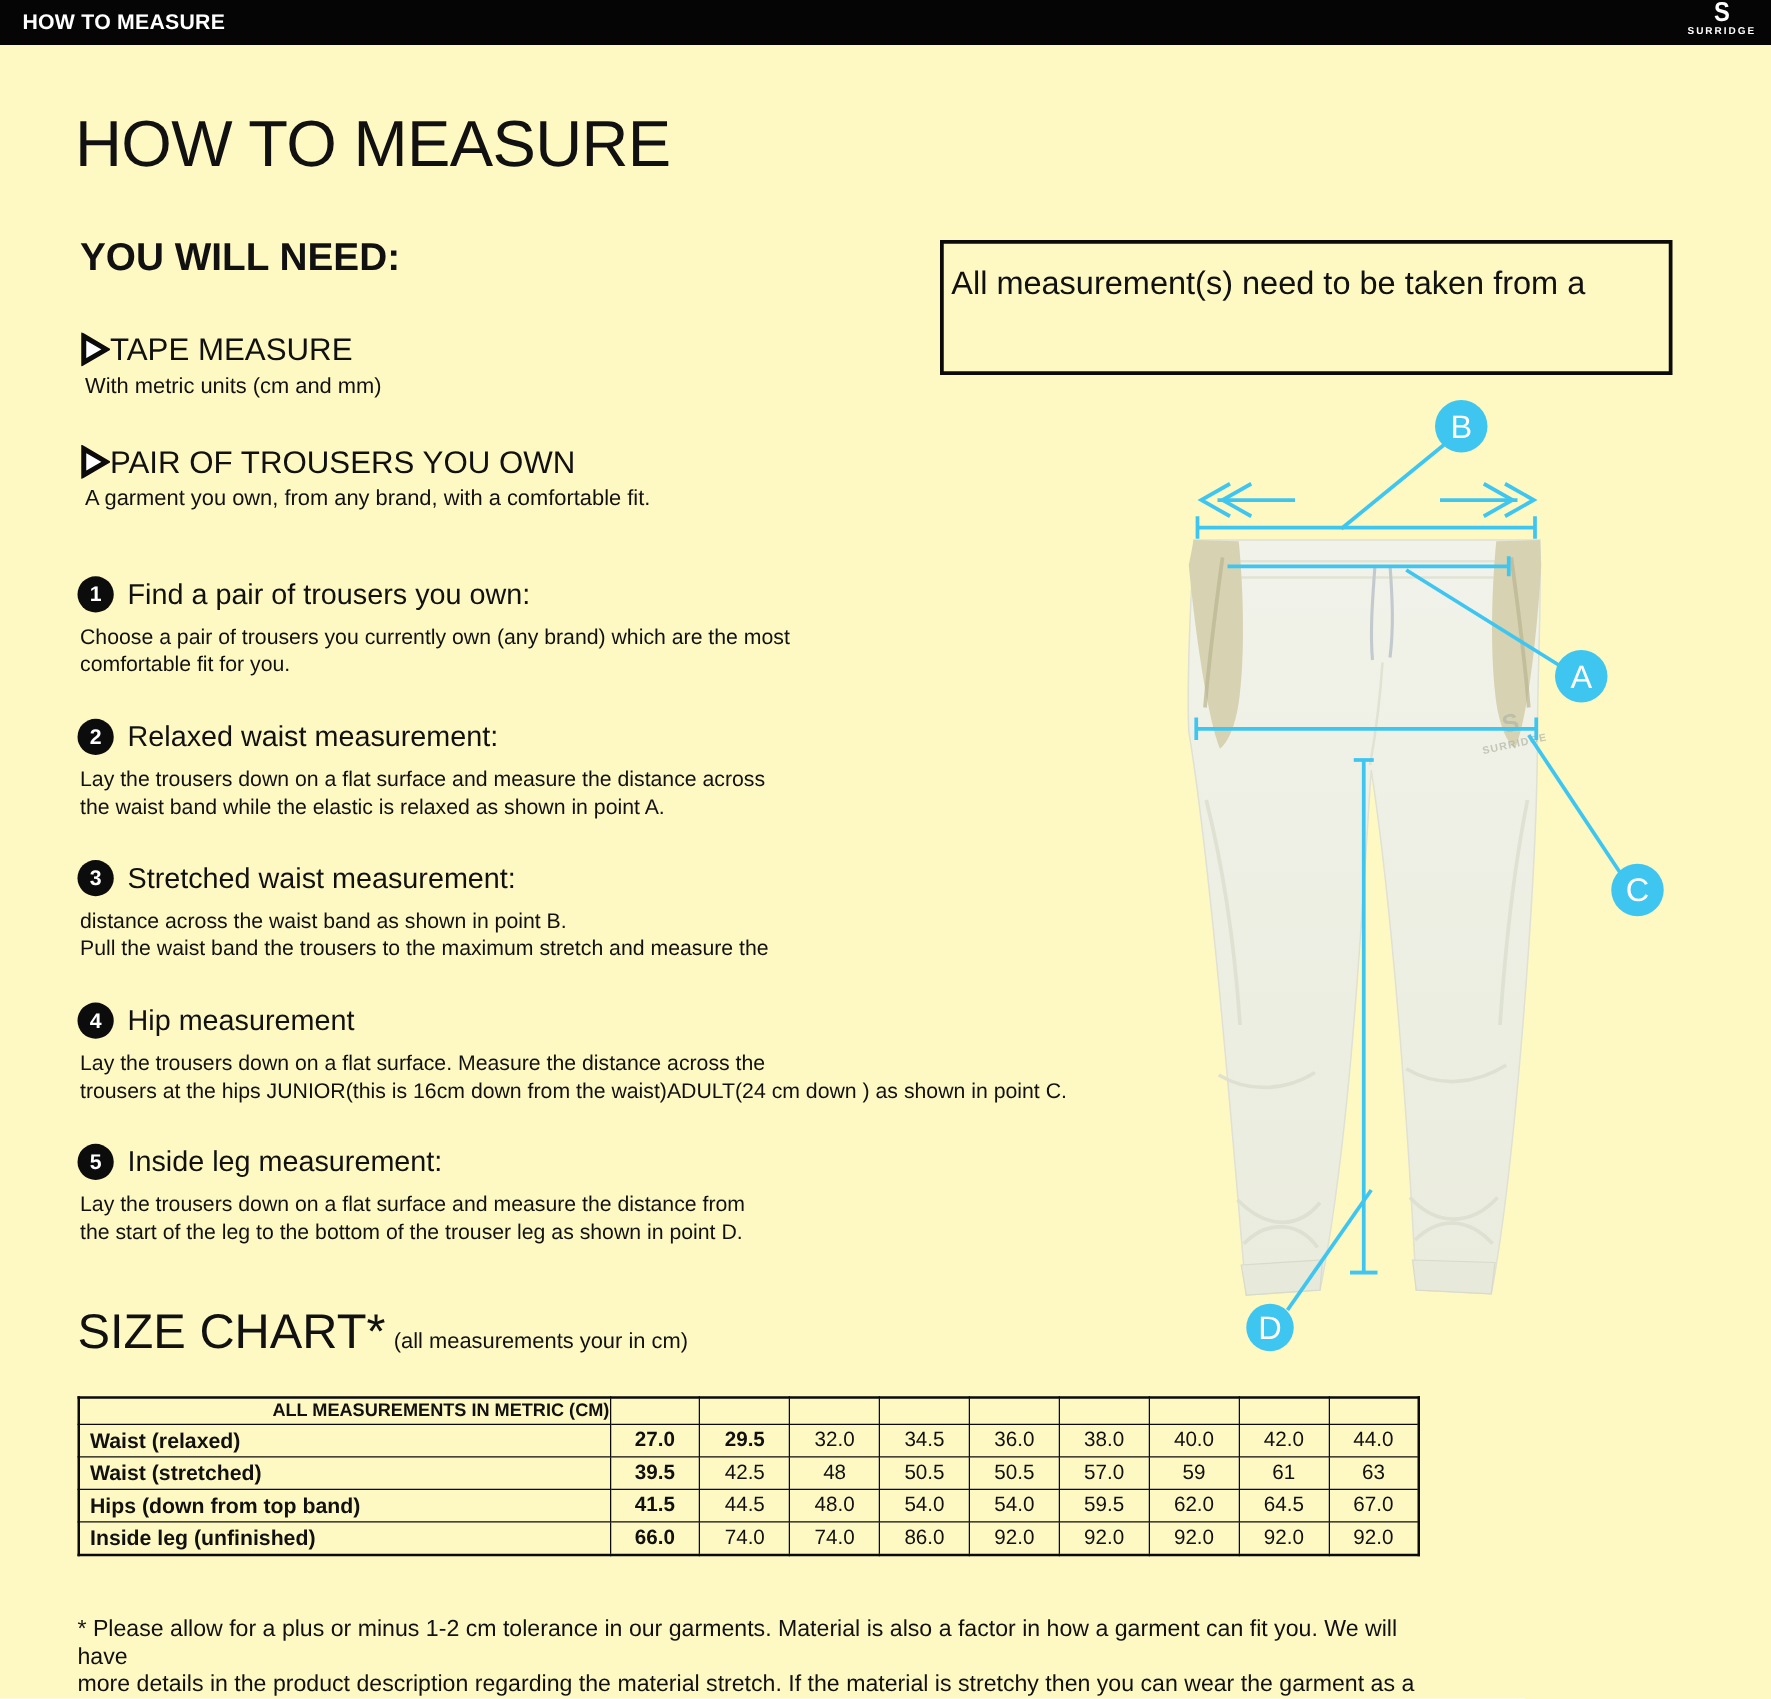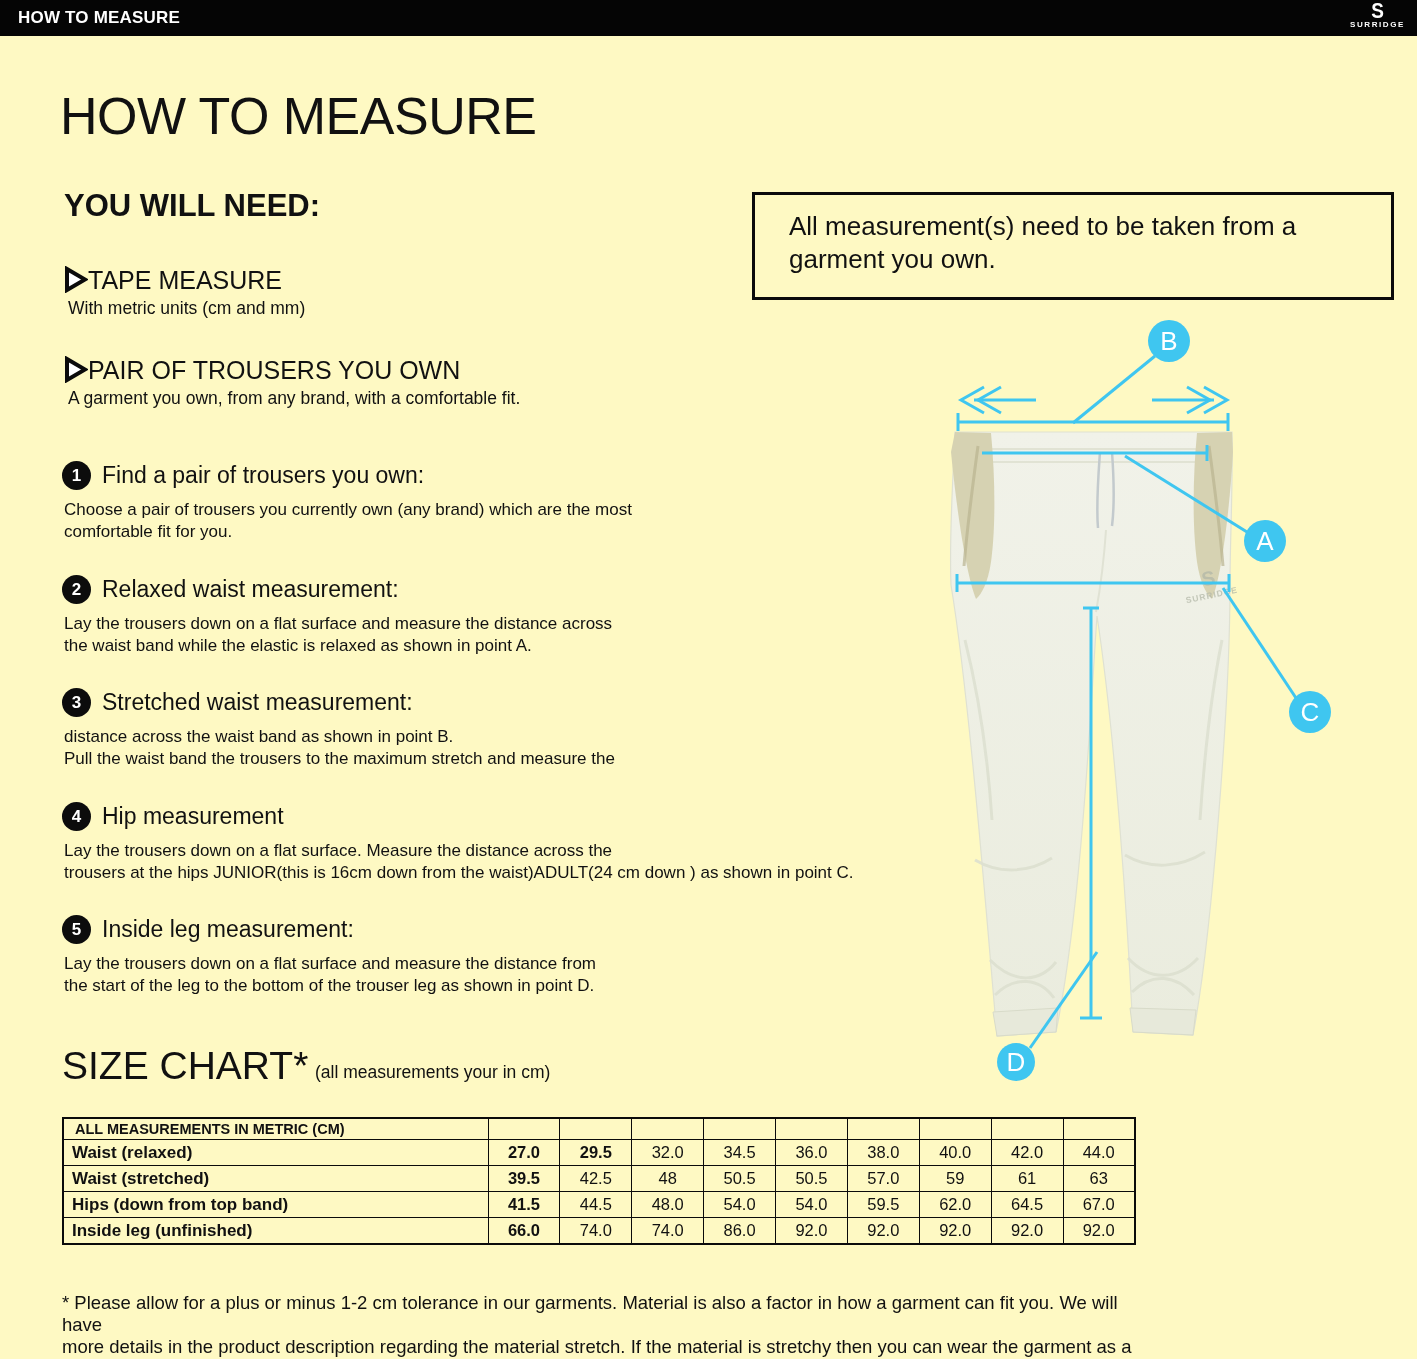--- a/index.html
+++ b/index.html
@@ -20,31 +20,31 @@
   .need-head{display:flex;align-items:flex-start;}
   .need-label{font-size:25px;font-weight:400;}
   .need-sub{font-size:17.5px;margin-top:3px;margin-left:4px;}
   
   .step{position:absolute;left:62px;width:880px;}
   .step-head{display:flex;align-items:center;gap:11px;}
   .step-num{width:29px;height:29px;border-radius:50%;background:#0c0c0c;color:#fff;font-size:17px;font-weight:700;display:flex;align-items:center;justify-content:center;flex:0 0 29px;}
   .step-title{font-size:23px;font-weight:400;}
   .step-body{margin-top:9px;margin-left:2px;font-size:17px;line-height:22px;}
   
-  .note-box{position:absolute;left:752px;top:192px;width:568px;height:72px;border:3px solid #0b0b0b;padding:15px 34px;}
+  .note-box{position:absolute;left:752px;top:192px;width:568px;height:72px;border:3px solid #0b0b0b;padding:15px 6px;}
   .note-line{font-size:26px;line-height:33px;}
   
   .size-heading{position:absolute;left:62px;top:1044px;font-size:39px;font-weight:400;}
   .size-subheading{position:absolute;left:315px;top:1062px;font-size:17.5px;}
   table.size{position:absolute;left:62px;top:1117px;width:1074px;border-collapse:collapse;table-layout:fixed;border:2px solid #0b0b0b;}
   table.size col.desc{width:425px;}
   table.size th,table.size td{border:1.5px solid #0b0b0b;padding:0;white-space:nowrap;overflow:hidden;}
   tr.hdr th{height:29px;font-size:20px;font-weight:700;text-align:center;}
   tr.hdr th.desc{text-align:left;padding-left:8px;}
-  tr.metric td{height:20px;font-size:14.5px;font-weight:700;text-align:left;padding-left:11px;}
+  tr.metric td{height:20px;font-size:14.5px;font-weight:700;text-align:right;padding-left:11px;}
   tr.datarow td{height:25px;font-size:16.5px;text-align:center;}
   tr.datarow td.lbl{text-align:left;font-weight:700;padding-left:8px;font-size:17px;}
   tr.datarow td.sb{font-weight:700;}
   tr.datarow.r0 td.mb{font-weight:700;}
   
   .footnote{position:absolute;left:62px;top:1292px;width:1100px;font-size:18.5px;line-height:21.8px;}
   
   .diagram{position:absolute;left:930px;top:300px;}
 </style>
 </head>
@@ -79,21 +79,20 @@
       <svg width="24" height="27" viewBox="0 0 24 27">
         <polygon points="3,3 21,13.5 3,24" fill="#fff" stroke="#0b0b0b" stroke-width="4" stroke-linejoin="miter"></polygon>
       </svg>
       <span class="need-label">PAIR OF TROUSERS YOU OWN</span>
     </div>
     <div class="need-sub">A garment you own, from any brand, with a comfortable fit.</div>
   </div>
 
   <div class="note-box">
     <div class="note-line">All measurement(s) need to be taken from a</div>
-    <div class="note-line">garment you own.</div>
   </div>
 
   <div class="step" style="top:461px;">
     <div class="step-head">
       <div class="step-num">1</div>
       <div class="step-title">Find a pair of trousers you own:</div>
     </div>
     <div class="step-body">
       <div>Choose a pair of trousers you currently own (any brand) which are the most</div>
       <div>comfortable fit for you.</div>

